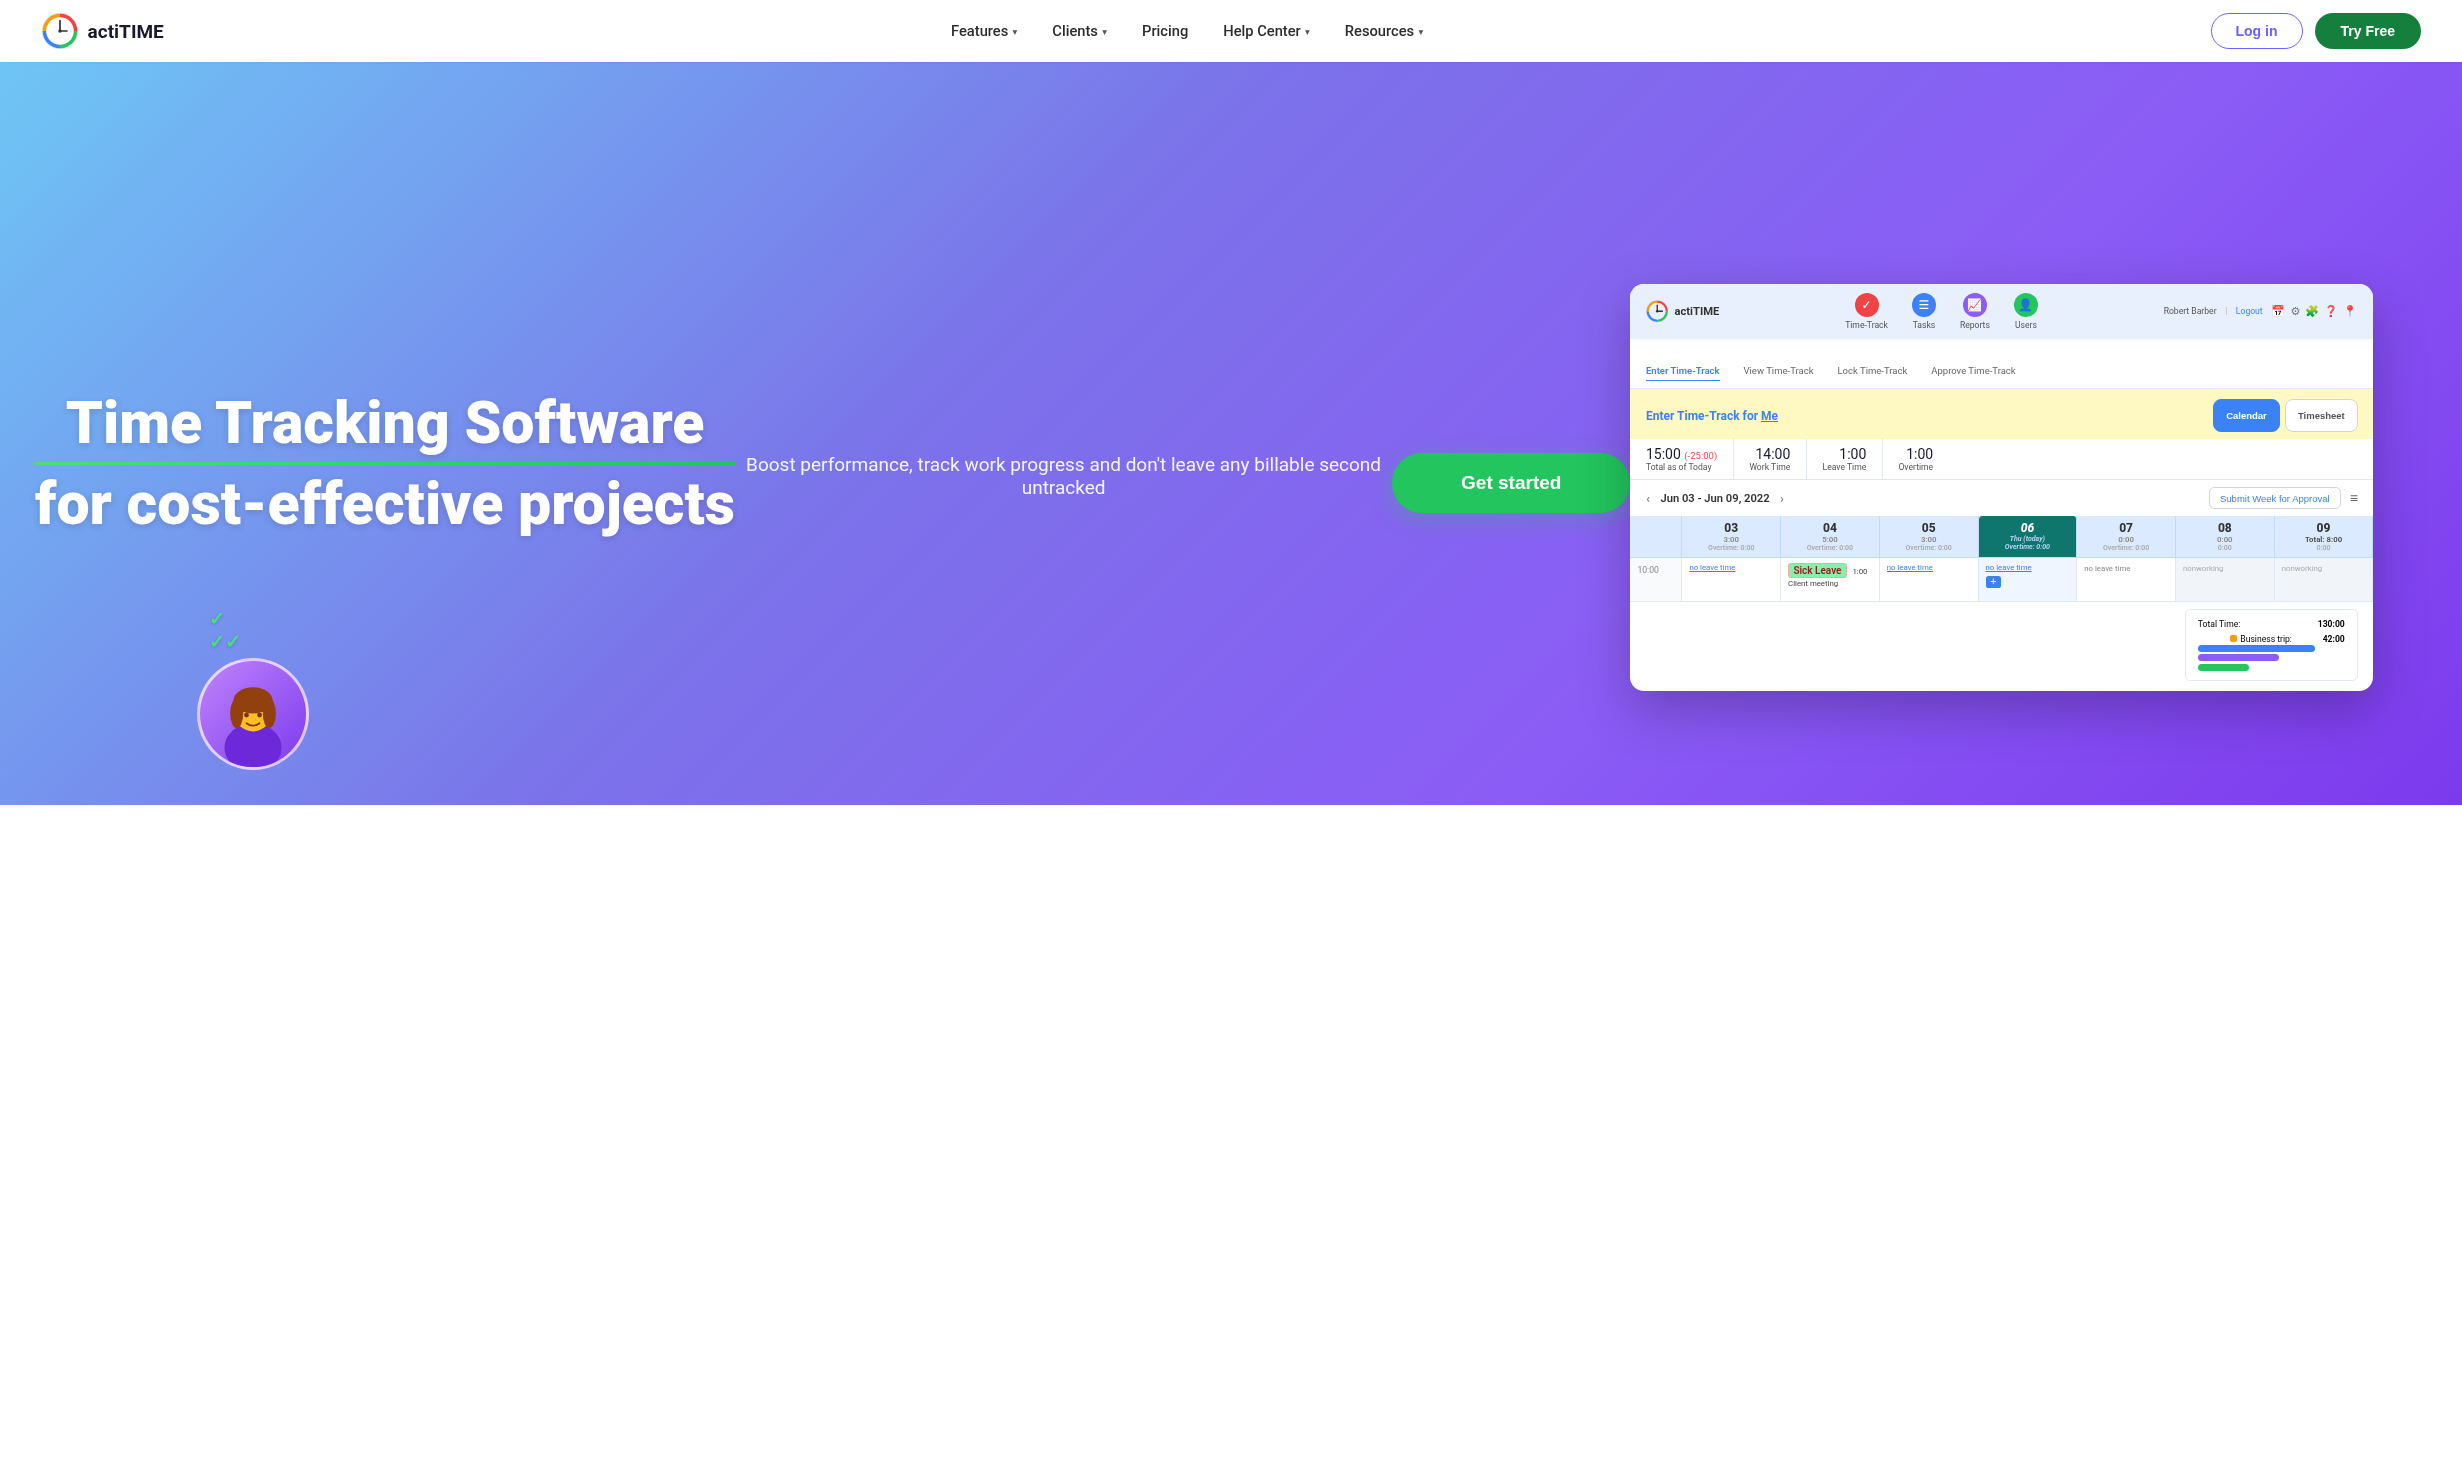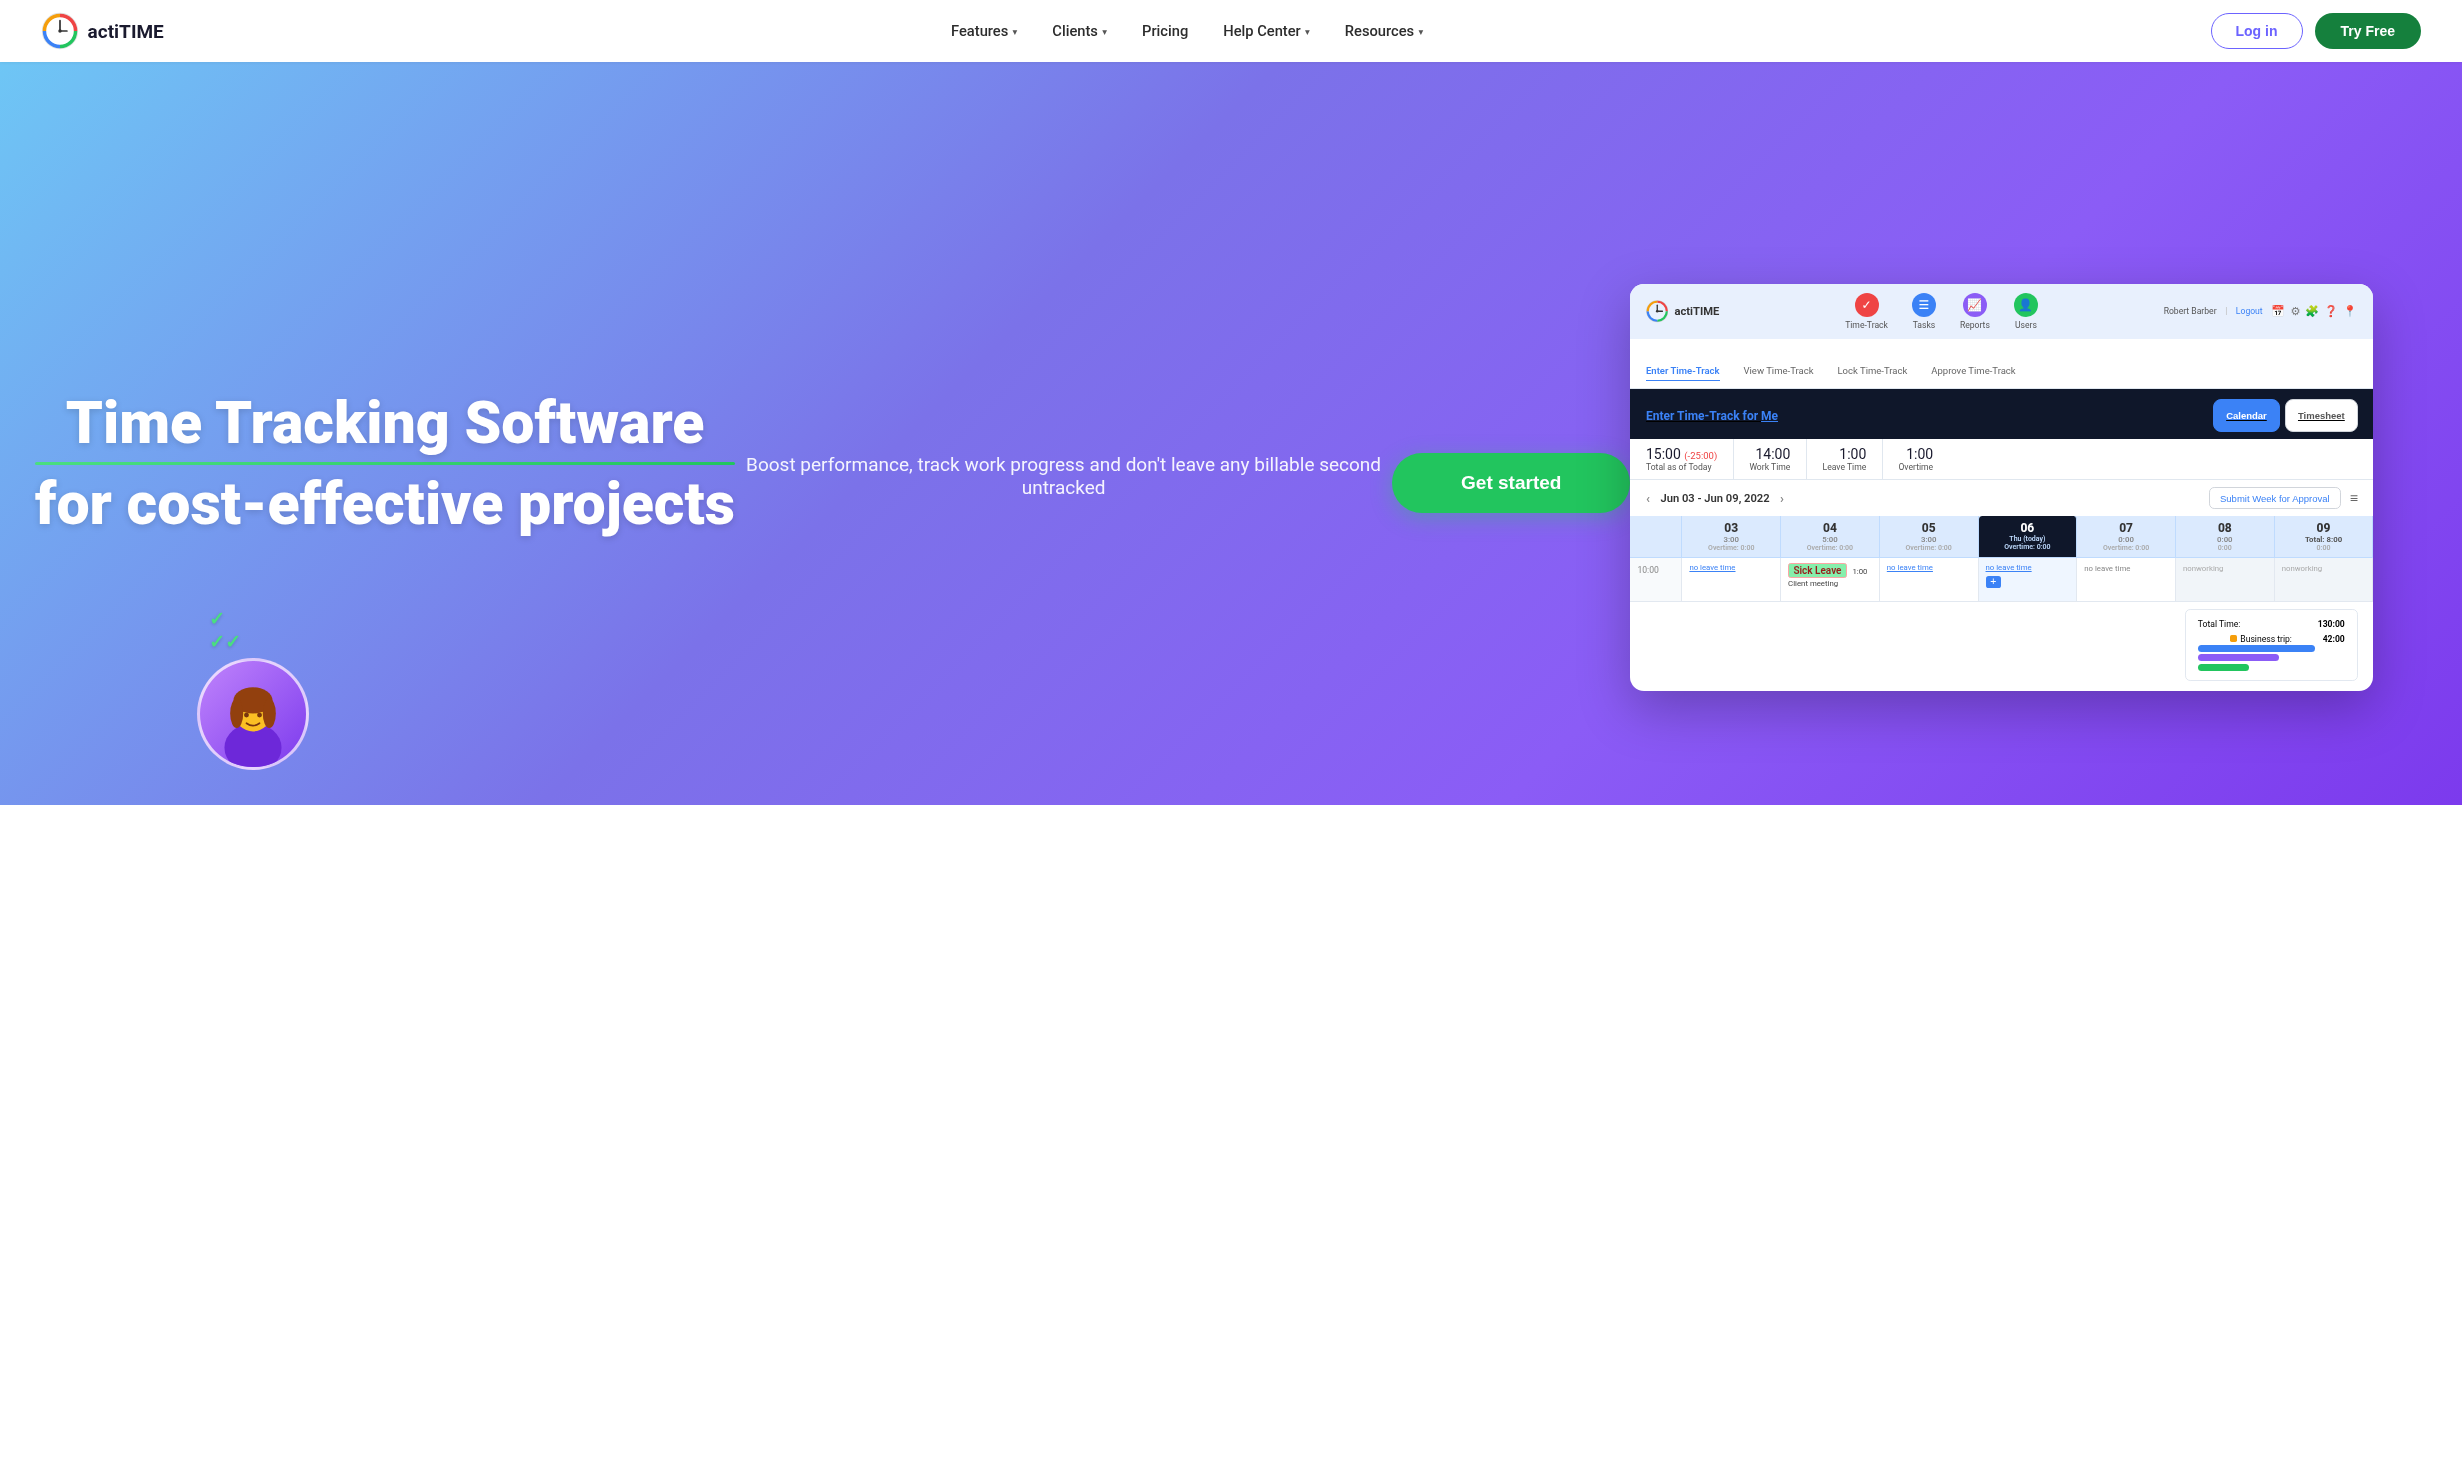--- a/index.html
+++ b/index.html
@@ -234,22 +234,21 @@
     .app-subtab.active {
       color: #3b82f6;
       border-bottom: 1.7px solid #3b82f6;
       font-weight: 600;
     }
     .app-content-header {
       display: flex;
       justify-content: space-between;
       align-items: center;
       padding: 10.4px 15.6px 7px;
-      background: #0f172a;
-      text-decoration: underline;
+      background: #fef9c3;
     }
     .timetrack-for {
       font-size: 12px;
       font-weight: 500;
       color: #333;
     }
     .timetrack-for span { color: #3b82f6; font-weight: 700; }
     .view-toggle {
       display: flex;
       gap: 5.2px;
@@ -333,23 +332,24 @@
     }
     .cal-day-header {
       padding: 5.2px 7px;
       font-size: 8.6px;
       font-weight: 600;
       color: #333;
       border-right: 0.9px solid #bfdbfe;
       text-align: center;
     }
     .cal-day-header.today {
-      background: #0f172a;
+      background: #0f766e;
       color: #fff;
       border-radius: 3.5px 3.5px 0 0;
+      font-style: italic;
     }
     .cal-day-header .day-num { font-size: 12px; font-weight: 800; }
     .cal-row {
       display: grid;
       grid-template-columns: 52px repeat(7, 1fr);
       border-bottom: 0.9px solid #e2e8f0;
     }
     .cal-row-label {
       padding: 7px;
       font-size: 8.6px;

